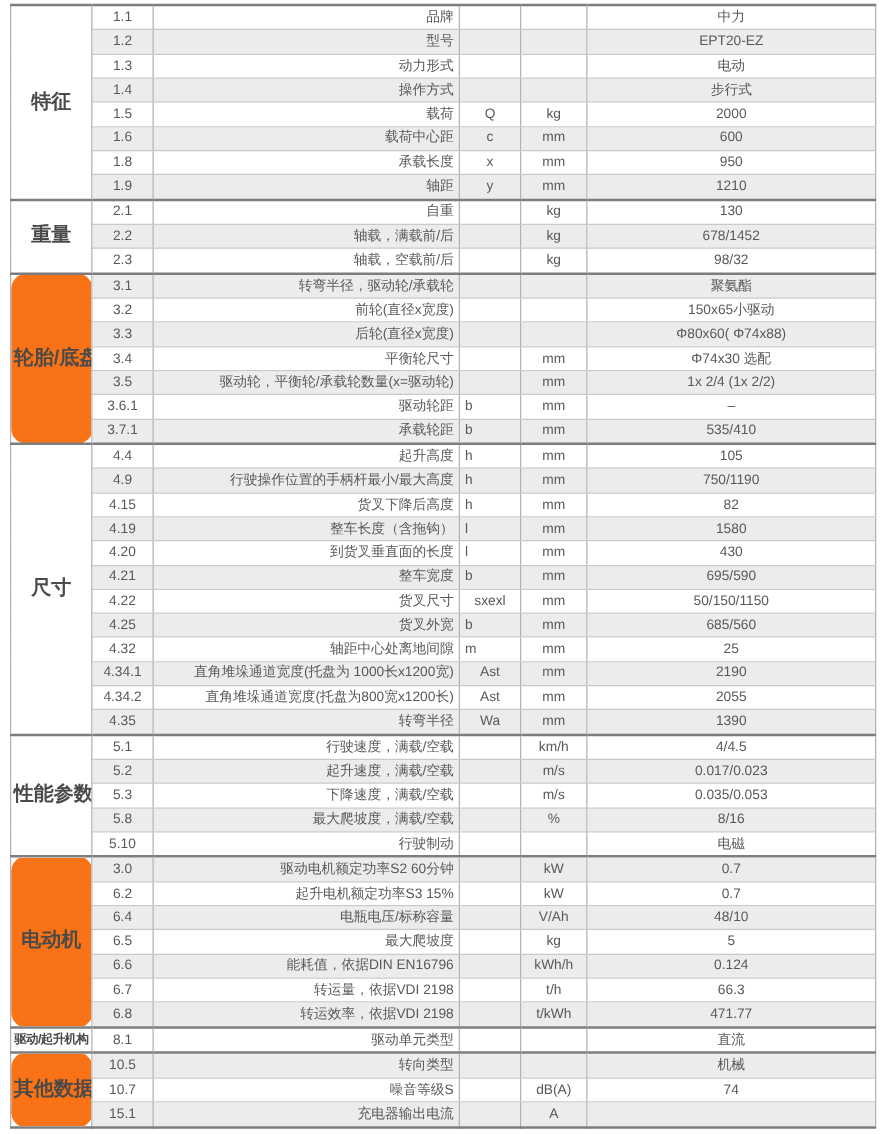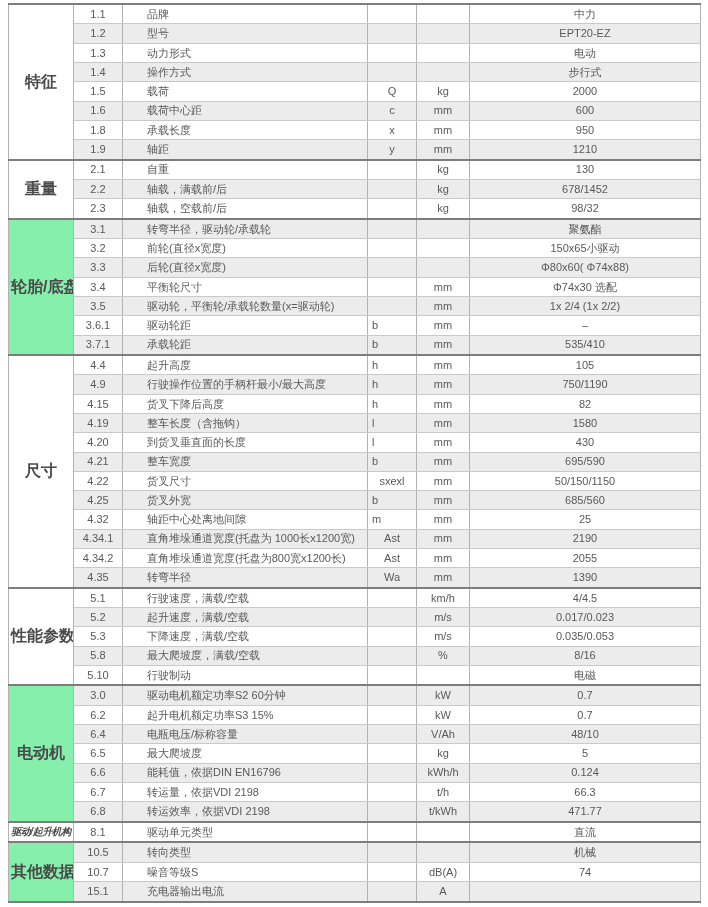--- a/index.html
+++ b/index.html
@@ -25,28 +25,28 @@
     border-width:2px 1px;
   }
   td{
     border:1px solid;
     border-color:var(--grid-light) var(--grid-vert);
     font-size:11px;line-height:1.15;
     text-align:center;vertical-align:middle;
     padding:0 4px;overflow:hidden;white-space:nowrap;
     color:var(--text);
   }
-  td.desc{text-align:left;padding-left:24px;}
+  td.desc{text-align:right;padding-left:24px;}
   td.cat{
     font-weight:bold;font-size:16px;color:var(--cat-text);
     background:#ffffff;padding:0 2px;
   }
-  td.cat.compact{font-size:10px;letter-spacing:-0.5px;padding:0 1px;font-style:italic;}
+  td.cat.compact{font-size:10px;letter-spacing:-0.5px;padding:0 1px;}
   tr.alt td{background:var(--row-alt-bg);}
-  tr.alt td.cat{background:#86efac;}
+  tr.alt td.cat{background:#f97316;border-radius:12px;}
   tr.sec-start td{border-top:2px solid var(--grid-dark);}
   sub{font-size:7.5px;line-height:0;vertical-align:-2px;margin-left:44px;}
 </style>
 </head>
 <body>
 
 <div class="page">
   <table class="spec-table">
     <colgroup>
       <col style="width:65px">

